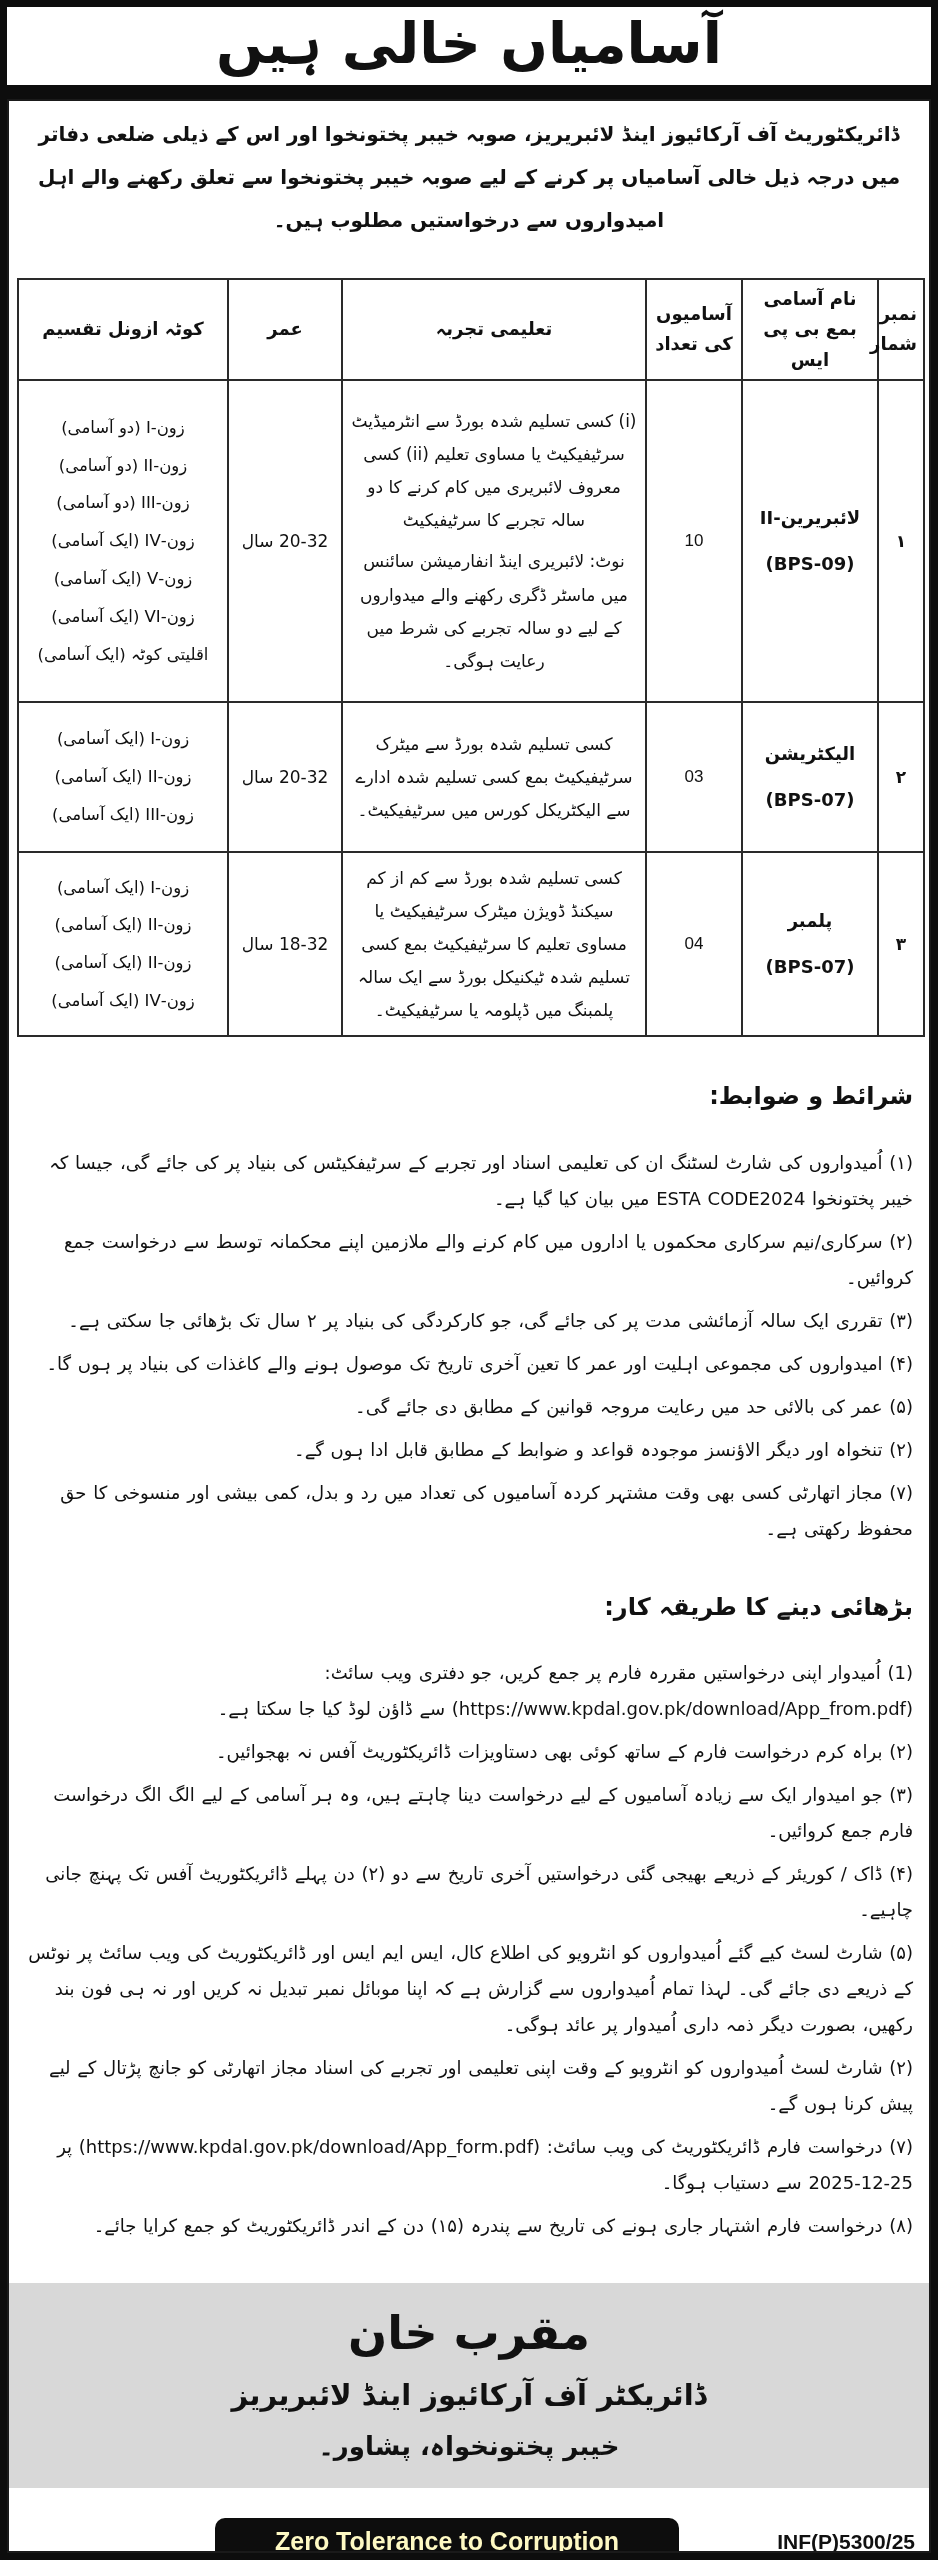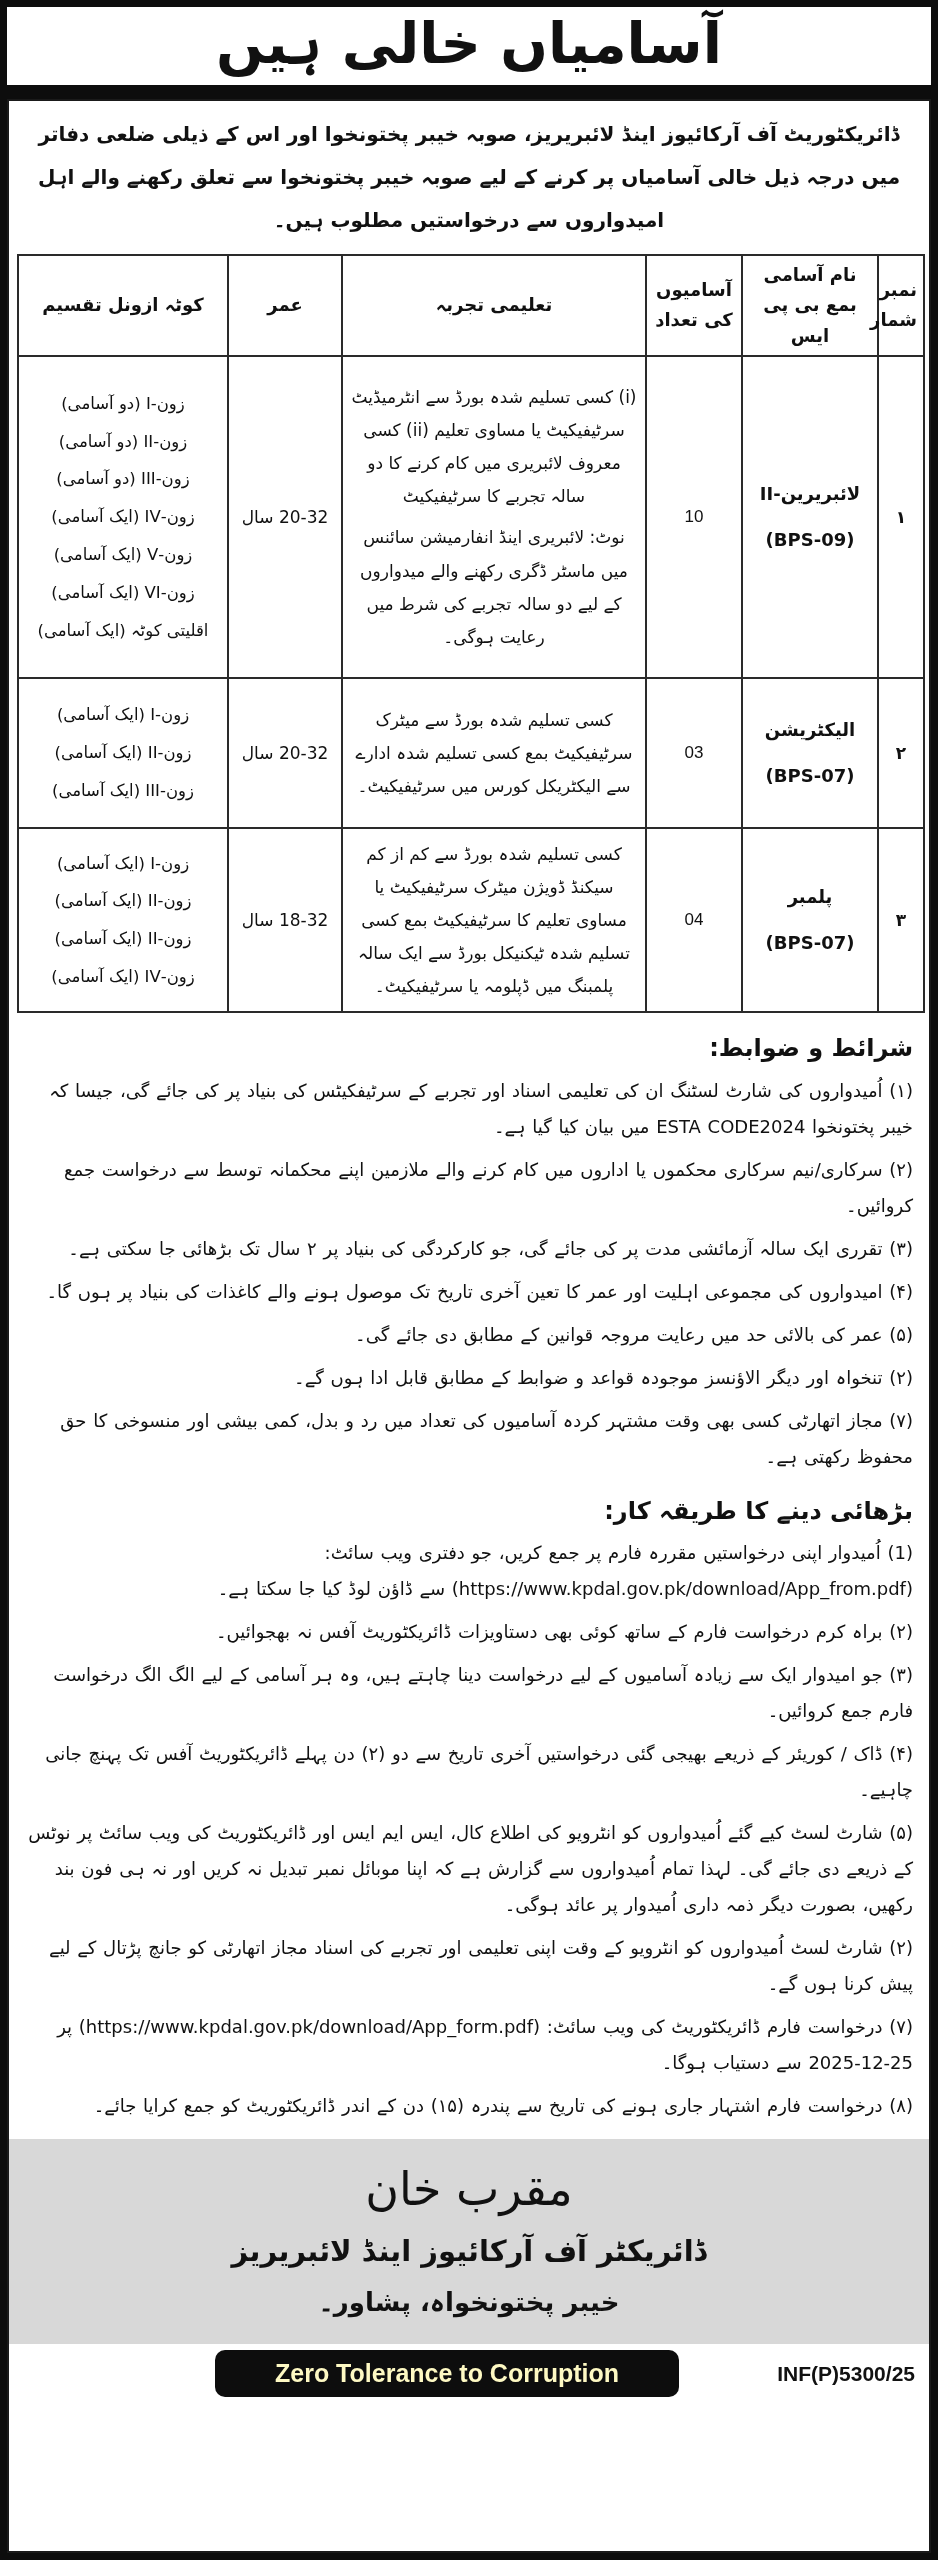--- a/index.html
+++ b/index.html
@@ -11,21 +11,21 @@
     padding:7px; display:flex; flex-direction:column; overflow:hidden;
   }
   .title-panel {
     background:#fff; text-align:center; padding:6px 4px 10px;
     margin-bottom:14px; flex:0 0 auto;
   }
   .title-text { font-size:56px; font-weight:bold; direction:rtl; line-height:1.1; }
 
   .content {
     background:#fff; border:2px solid #1a1a1a; flex:1 1 auto;
-    display:flex; flex-direction:column; overflow:hidden;
+    display:flex; flex-direction:column; overflow:hidden;gap:24px;
   }
 
   .intro {
     direction:rtl; text-align:center; font-size:20px; font-weight:600;
     line-height:2.15; padding:12px 14px 6px;
   }
 
   table.vacancies {
     width:906px; margin:6px 8px 10px; border-collapse:collapse;
     direction:rtl; table-layout:fixed;
@@ -50,21 +50,21 @@
   .items { padding:0 16px 4px 14px; }
   .items p {
     direction:rtl; text-align:right; font-size:18px; line-height:2.0;
     margin-bottom:7px; word-spacing:1px;
   }
 
   .signature {
     background:#d8d8d8; text-align:center; padding:16px 10px 18px;
     margin-top:4px; flex:0 0 auto;
   }
-  .sig-name { font-size:46px; font-weight:normal; direction:rtl; line-height:1.5; }
+  .sig-name { font-size:46px; font-weight:bold; direction:rtl; line-height:1.5; }
   .sig-designation { font-size:29px; font-weight:bold; direction:rtl; line-height:1.9; }
   .sig-location { font-size:26px; font-weight:bold; direction:rtl; line-height:1.8; }
 
   .bottom-strip {
     position:relative; background:#fff; height:60px; flex:0 0 auto;
     display:flex; align-items:center; justify-content:center;
   }
   .slogan-badge {
     background:#0d0d0d; color:#fef9c3; font-family:"Liberation Sans",sans-serif;
     font-weight:bold; font-size:25px; padding:9px 60px; border-radius:10px;

